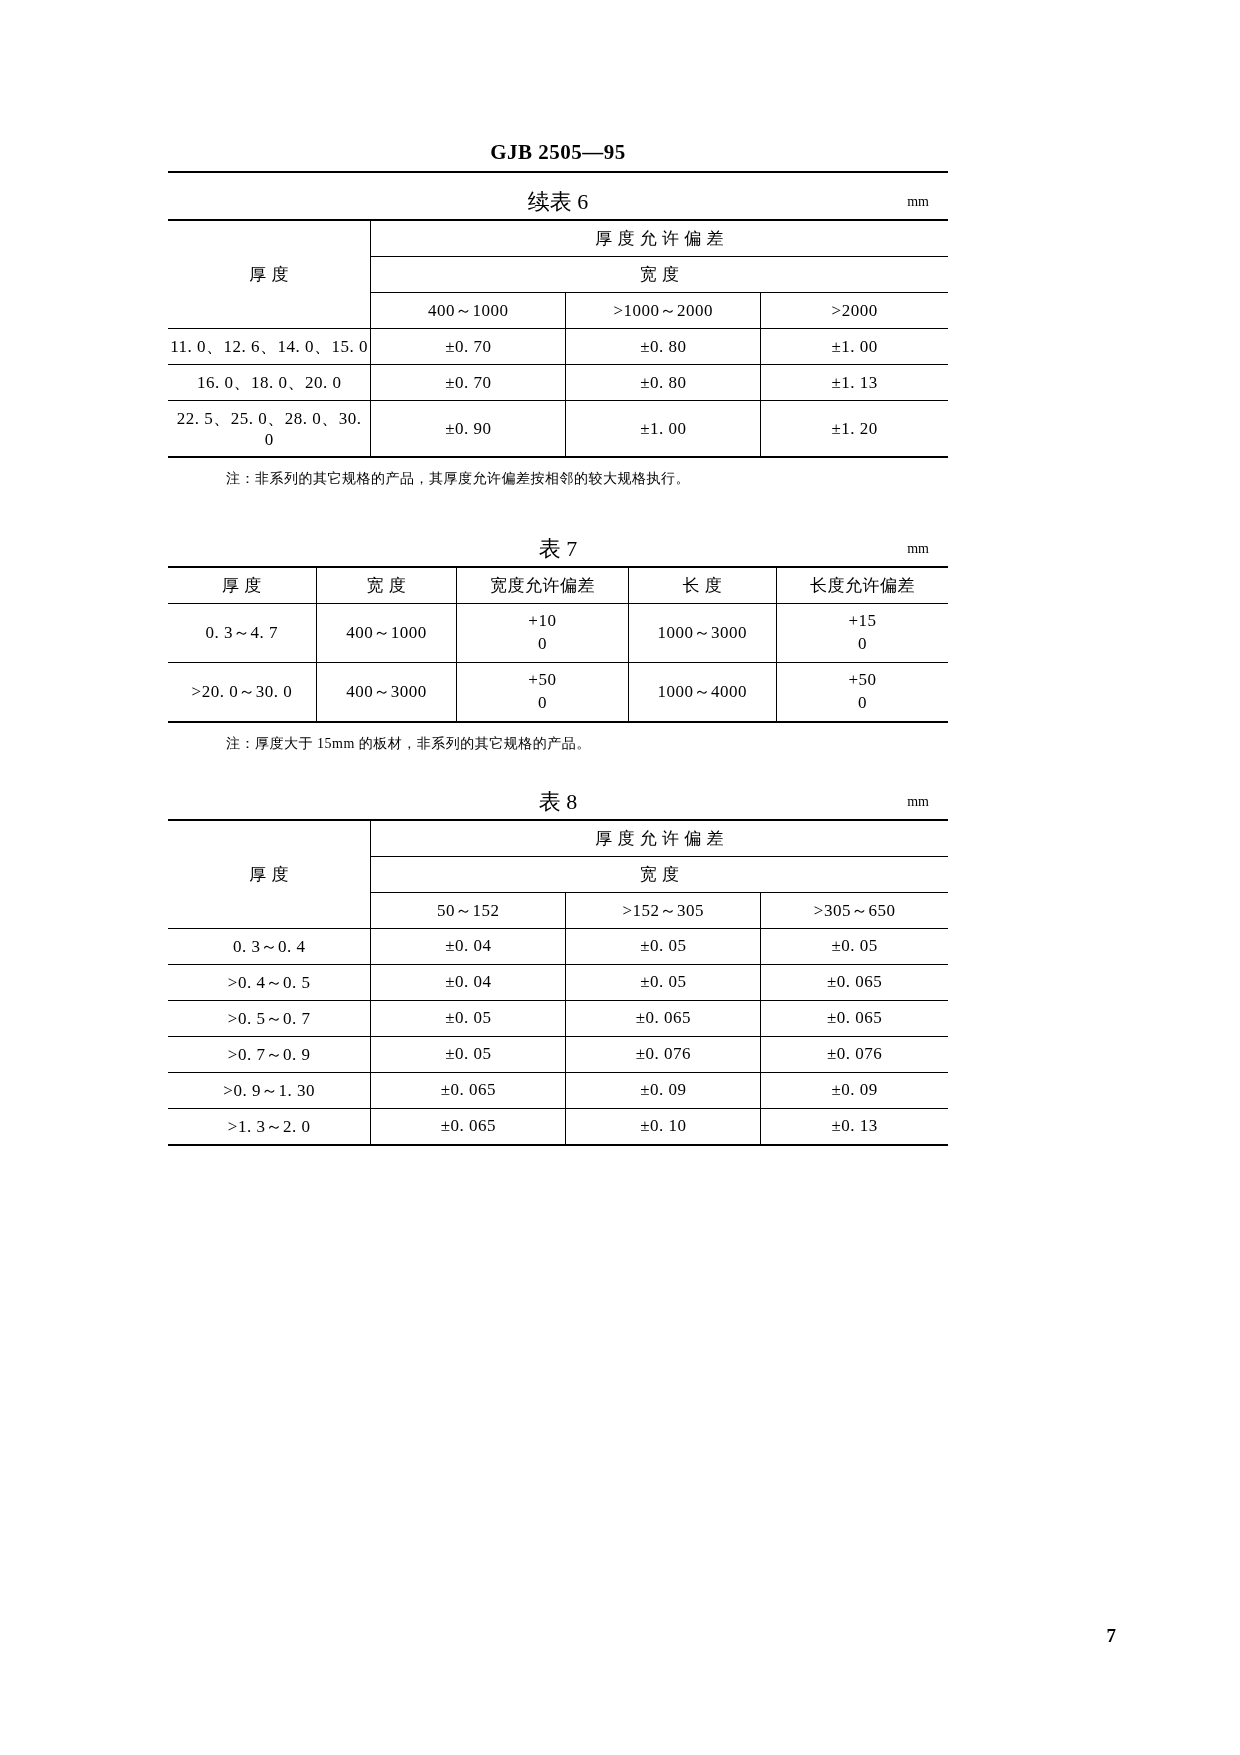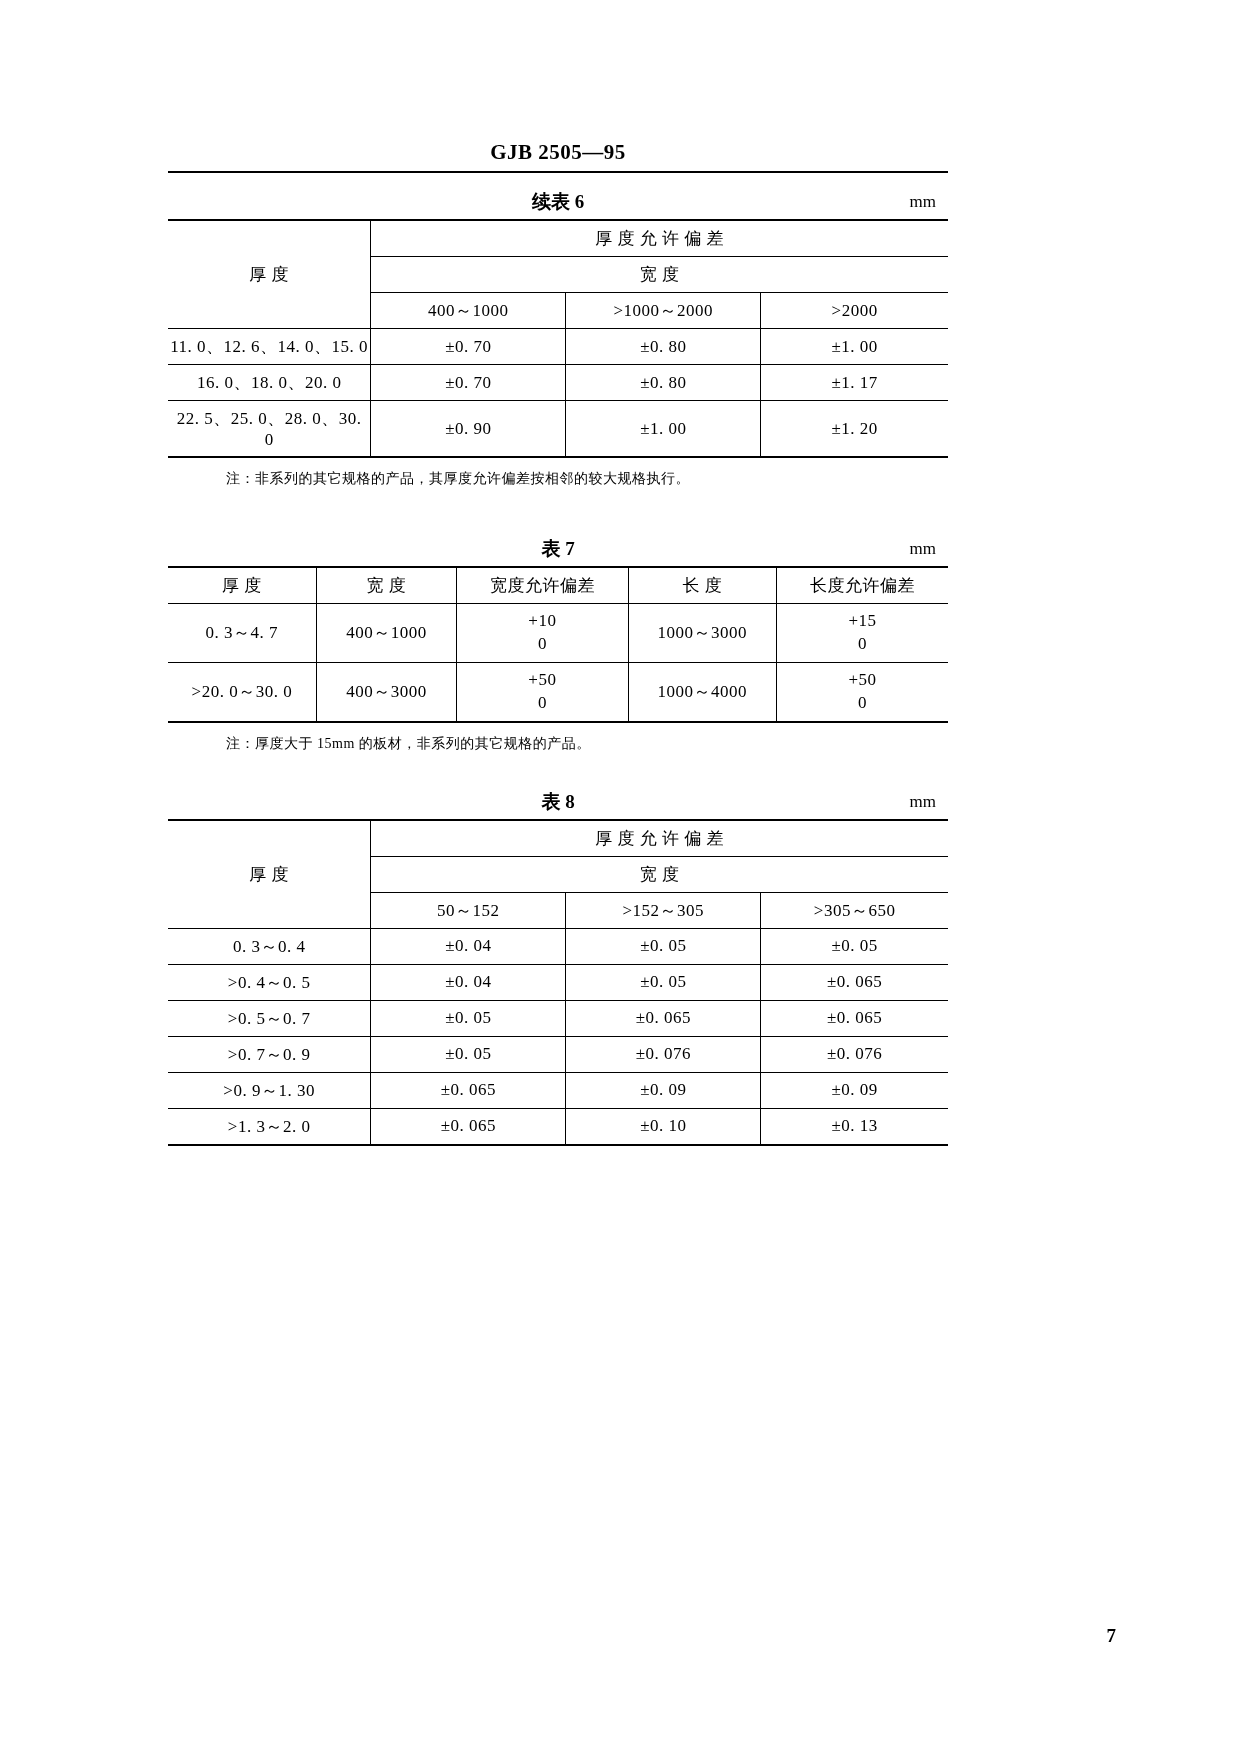--- a/index.html
+++ b/index.html
@@ -42,31 +42,30 @@
     margin: 0 0 14px 0;
   }
   
   .cap-row {
     position: relative;
     height: 30px;
     margin-bottom: 2px;
   }
   .cap-title {
     text-align: center;
-    font-size: 19px;
+    font-size: 22px;
     font-family: "Liberation Serif", serif;
     line-height: 30px;
-    font-weight: bold;
   }
   .cap-unit {
     position: absolute;
-    right: 12px;
+    right: 19px;
     top: 0;
     line-height: 30px;
-    font-size: 17px;
+    font-size: 14px;
     font-family: "Liberation Serif", serif;
   }
   
   table.gjb {
     border-collapse: collapse;
     width: 100%;
     table-layout: fixed;
   }
   table.gjb td, table.gjb th {
     border: 1px solid #000;
@@ -155,21 +154,21 @@
           <tr>
             <td>11. 0、12. 6、14. 0、15. 0</td>
             <td>±0. 70</td>
             <td>±0. 80</td>
             <td>±1. 00</td>
           </tr>
           <tr>
             <td>16. 0、18. 0、20. 0</td>
             <td>±0. 70</td>
             <td>±0. 80</td>
-            <td>±1. 17</td>
+            <td>±1. 13</td>
           </tr>
           <tr>
             <td>22. 5、25. 0、28. 0、30. 0</td>
             <td>±0. 90</td>
             <td>±1. 00</td>
             <td>±1. 20</td>
           </tr>
         </tbody>
       </table>
     </div>

